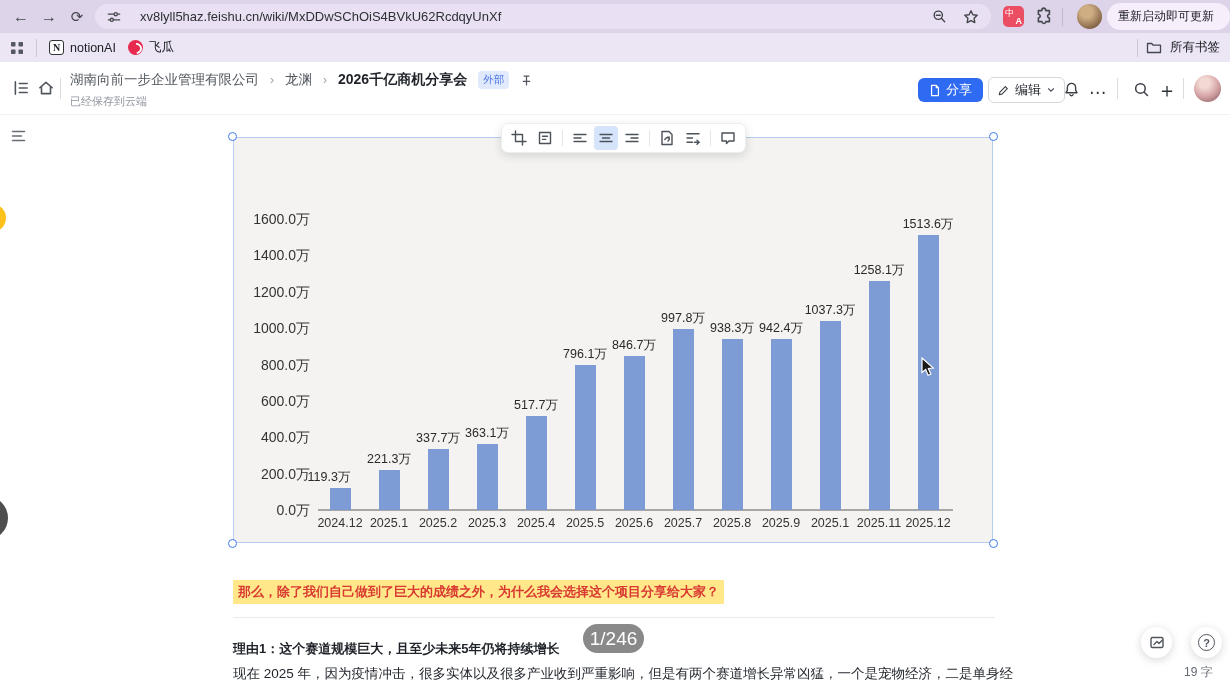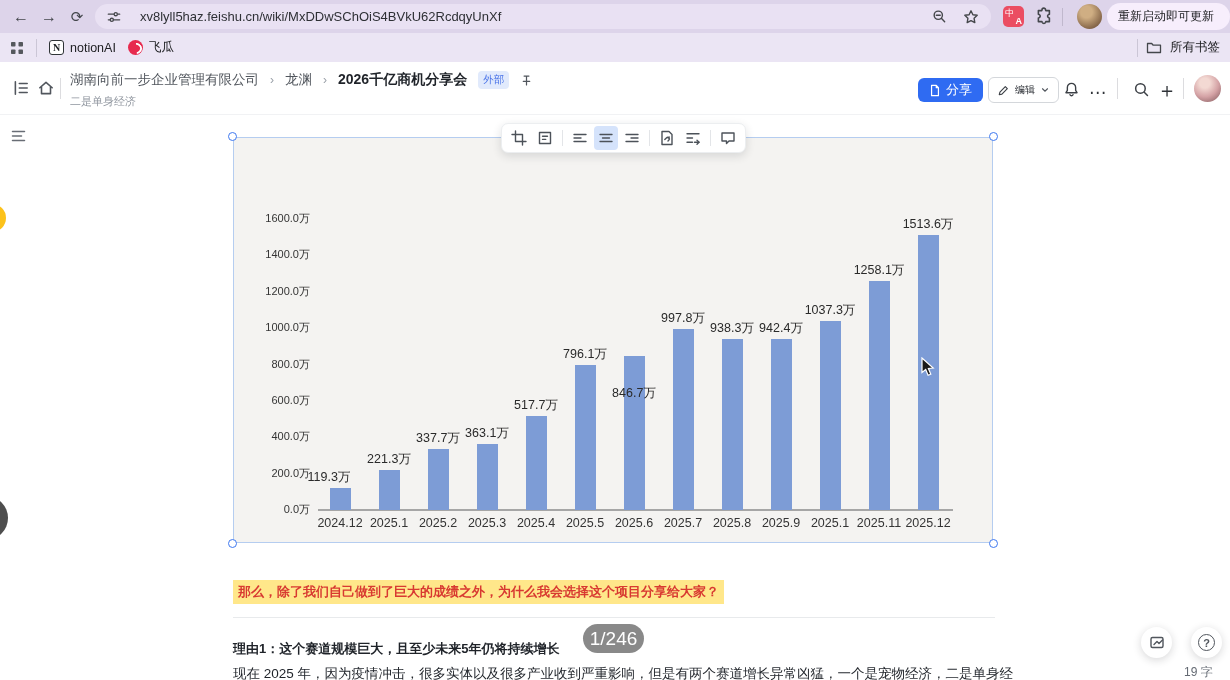--- a/index.html
+++ b/index.html
@@ -42,34 +42,34 @@
   .fsh .ic { position:absolute; display:flex; align-items:center; justify-content:center; width:26px; height:26px; border-radius:5px; }
   .crumbs { position:absolute; left:70px; top:9px; display:flex; align-items:center; gap:11px; }
   .crumb-gray { font-size:13.5px; color:#51565d; }
   .crumb-sep { font-size:12px; color:#9aa0a8; }
   .crumb-page { font-size:14px; font-weight:bold; color:#1f2329; }
   .badge-ext { font-size:10.5px; color:#4872e8; background:#e1eafc; border-radius:4px; padding:2px 5px; }
   .save-status { position:absolute; left:70px; top:32px; font-size:11px; color:#8f959e; }
   .share-btn { position:absolute; left:918px; top:16px; height:24px; padding:0 11px; background:#2f6bf2; border:none; border-radius:6px;
                color:#fff; font-size:13px; display:flex; align-items:center; gap:5px; }
   .edit-btn { position:absolute; left:988px; top:15px; height:26px; padding:0 8px; background:#fff; border:1px solid #d4d7db; border-radius:6px;
-              color:#1f2329; font-size:10px; display:flex; align-items:center; gap:5px; }
+              color:#1f2329; font-size:13px; display:flex; align-items:center; gap:5px; }
   .fsh-avatar { position:absolute; left:1194px; top:13px; width:27px; height:27px; border-radius:50%;
                 background:radial-gradient(circle at 40% 30%, #f3d9d3 20%, #d4a2a5 55%, #7c5457 100%); }
   .dots3 { position:absolute; left:1089px; top:20px; font-size:17px; color:#2f3338; letter-spacing:1px; }
   .plus-ic { position:absolute; left:1157px; top:15px; font-size:20px; color:#2f3338; font-weight:400; }
 
   
   .doc-outline { position:absolute; left:10px; top:128px; }
 
   .chart-block { position:absolute; left:233px; top:137px; width:760px; height:406px; background:#f4f3f1;
                  border:1.5px solid #b5cdf0; }
   .handle { position:absolute; width:9px; height:9px; border-radius:50%; background:#fff; border:1.5px solid #3f79f0; z-index:4; }
   .chart-title { position:absolute; left:0; right:0; top:15px; text-align:center; font-size:23px; font-weight:bold; color:#141414; letter-spacing:1px; }
-  .ytick { position:absolute; left:6px; width:70px; text-align:right; font-size:11px; color:#343434; }
+  .ytick { position:absolute; left:6px; width:70px; text-align:right; font-size:14px; color:#343434; }
   .bar { position:absolute; width:21px; }
   .vlabel { position:absolute; width:70px; text-align:center; font-size:12.5px; color:#2a2a2a; white-space:nowrap; }
   .xtick { position:absolute; top:378px; width:58px; text-align:center; font-size:12.5px; color:#343434; white-space:nowrap; }
   .axis-line { position:absolute; left:84px; top:371px; width:635px; height:2px; background:#a6a6a6; }
 
   .float-toolbar { position:absolute; left:501px; top:123px; height:30px; background:#fff; border:1px solid #eceef0; border-radius:7px;
                    box-shadow:0 3px 10px rgba(31,35,41,.14); display:flex; align-items:center; padding:0 5px; gap:2px; z-index:6; }
   .tb-btn { width:24px; height:24px; border:none; background:transparent; border-radius:4px; display:flex; align-items:center; justify-content:center; }
   .tb-btn.active { background:#d5e3fb; }
   .tb-div { width:1px; height:16px; background:#e3e5e8; margin:0 3px; }
@@ -191,21 +191,21 @@
       <span class="crumb-gray">龙渊</span>
       <span class="crumb-sep">›</span>
       <span class="crumb-page">2026千亿商机分享会</span>
       <span class="badge-ext">外部</span>
       <span style="display:flex">
         <svg width="13" height="13" viewBox="0 0 16 16" fill="none" stroke="#51565d" stroke-width="1.5" stroke-linecap="round">
           <path d="M5 2.5h6M8 2.5V9M4 9h8M8 9v4.5"></path>
         </svg>
       </span>
     </div>
-    <div class="save-status">二是单身经济</div>
+    <div class="save-status">已经保存到云端</div>
 
     <button class="share-btn">
       <span style="display:flex">
         <svg width="12" height="13" viewBox="0 0 14 15" fill="none" stroke="#fff" stroke-width="1.4" stroke-linejoin="round">
           <path d="M3 1.5h5.5l2.5 2.7v9.3H3z M8.5 1.5v2.7H11"></path>
         </svg>
       </span>
       <span>分享</span>
     </button>
     <button class="edit-btn">
@@ -275,21 +275,21 @@
       <div class="bar" style="left: 242.5px; top: 305.961px; height: 66.0388px; background: rgb(125, 156, 214);"></div>
       <div class="vlabel" style="left: 218px; top: 286.961px;">363.1万</div>
       <div class="xtick" style="left: 224px;">2025.3</div>
       <div class="bar" style="left: 291.5px; top: 277.843px; height: 94.1567px; background: rgb(125, 156, 214);"></div>
       <div class="vlabel" style="left: 267px; top: 258.843px;">517.7万</div>
       <div class="xtick" style="left: 273px;">2025.4</div>
       <div class="bar" style="left: 340.5px; top: 227.209px; height: 144.791px; background: rgb(125, 156, 214);"></div>
       <div class="vlabel" style="left: 316px; top: 208.209px;">796.1万</div>
       <div class="xtick" style="left: 322px;">2025.5</div>
       <div class="bar" style="left: 389.5px; top: 218.006px; height: 153.994px; background: rgb(125, 156, 214);"></div>
-      <div class="vlabel" style="left: 365px; top: 199.006px; margin-top: 48px;">846.7万</div>
+      <div class="vlabel" style="left: 365px; top: 199.006px;">846.7万</div>
       <div class="xtick" style="left: 371px;">2025.6</div>
       <div class="bar" style="left: 438.5px; top: 190.525px; height: 181.475px; background: rgb(125, 156, 214);"></div>
       <div class="vlabel" style="left: 414px; top: 171.525px;">997.8万</div>
       <div class="xtick" style="left: 420px;">2025.7</div>
       <div class="bar" style="left: 487.5px; top: 201.347px; height: 170.653px; background: rgb(125, 156, 214);"></div>
       <div class="vlabel" style="left: 463px; top: 182.347px;">938.3万</div>
       <div class="xtick" style="left: 469px;">2025.8</div>
       <div class="bar" style="left: 536.5px; top: 200.601px; height: 171.399px; background: rgb(125, 156, 214);"></div>
       <div class="vlabel" style="left: 512px; top: 181.601px;">942.4万</div>
       <div class="xtick" style="left: 518px;">2025.9</div>

